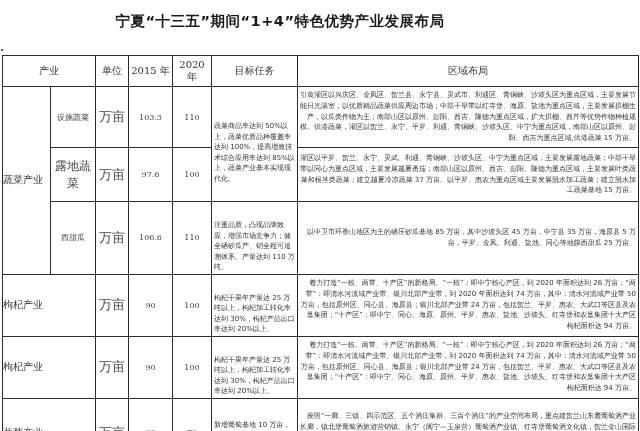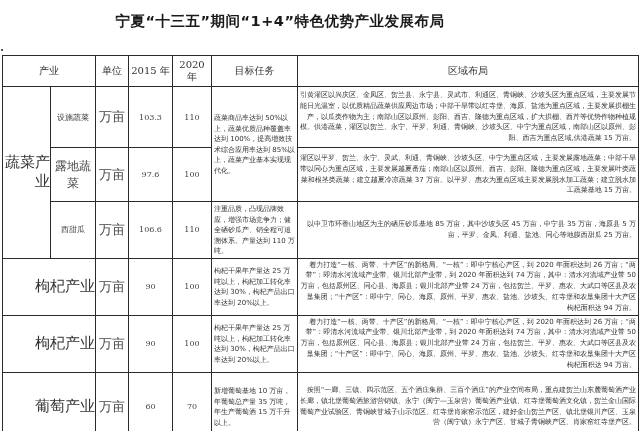--- a/index.html
+++ b/index.html
@@ -8,22 +8,22 @@
   .title { position: absolute; top: 12px; left: 0; width: 560px; text-align: center;
            font-size: 14.5px; font-weight: bold; color: #1a1a1a; letter-spacing: 0.5px; }
   .dot { position: absolute; top: 49px; left: 1px; width: 2px; height: 2px; background: #555; }
   table { position: absolute; top: 55px; left: 2px; width: 636px; border-collapse: collapse;
           table-layout: fixed; }
   td, th { border: 1.5px solid #2a2a2a; padding: 0; vertical-align: middle; overflow: hidden; }
   th { font-weight: normal; font-size: 10px; color: #333; height: 30px; text-align: center; }
   th.num { font-family: "DejaVu Serif", serif; font-size: 10px; }
   td.center { text-align: center; font-size: 13px; color: #444; }
   td.val { text-align: center; font-size: 8px; font-family: "DejaVu Serif", serif; color: #444; margin-left: 24px; }
-  td.cat { text-align: right; font-size: 15px; color: #333; }
-  td.task { font-size: 7px; line-height: 10.5px; color: #333; padding: 2px 1px 1px 2px; text-align: left; }
+  td.cat { text-align: left; font-size: 10px; color: #333; }
+  td.task { font-size: 7px; line-height: 10.5px; color: #333; padding: 18px 1px 1px 2px; text-align: left; }
   td.region { font-size: 7px; line-height: 10.8px; color: #333; padding: 1px 2px; text-align: right;
               word-break: break-all; }
   .merged-task { vertical-align: middle; }
 </style>
 </head>
 <body>
 
 <div class="title">宁夏“十三五”期间“1+4”特色优势产业发展布局</div>
 <div class="dot"></div>
 

